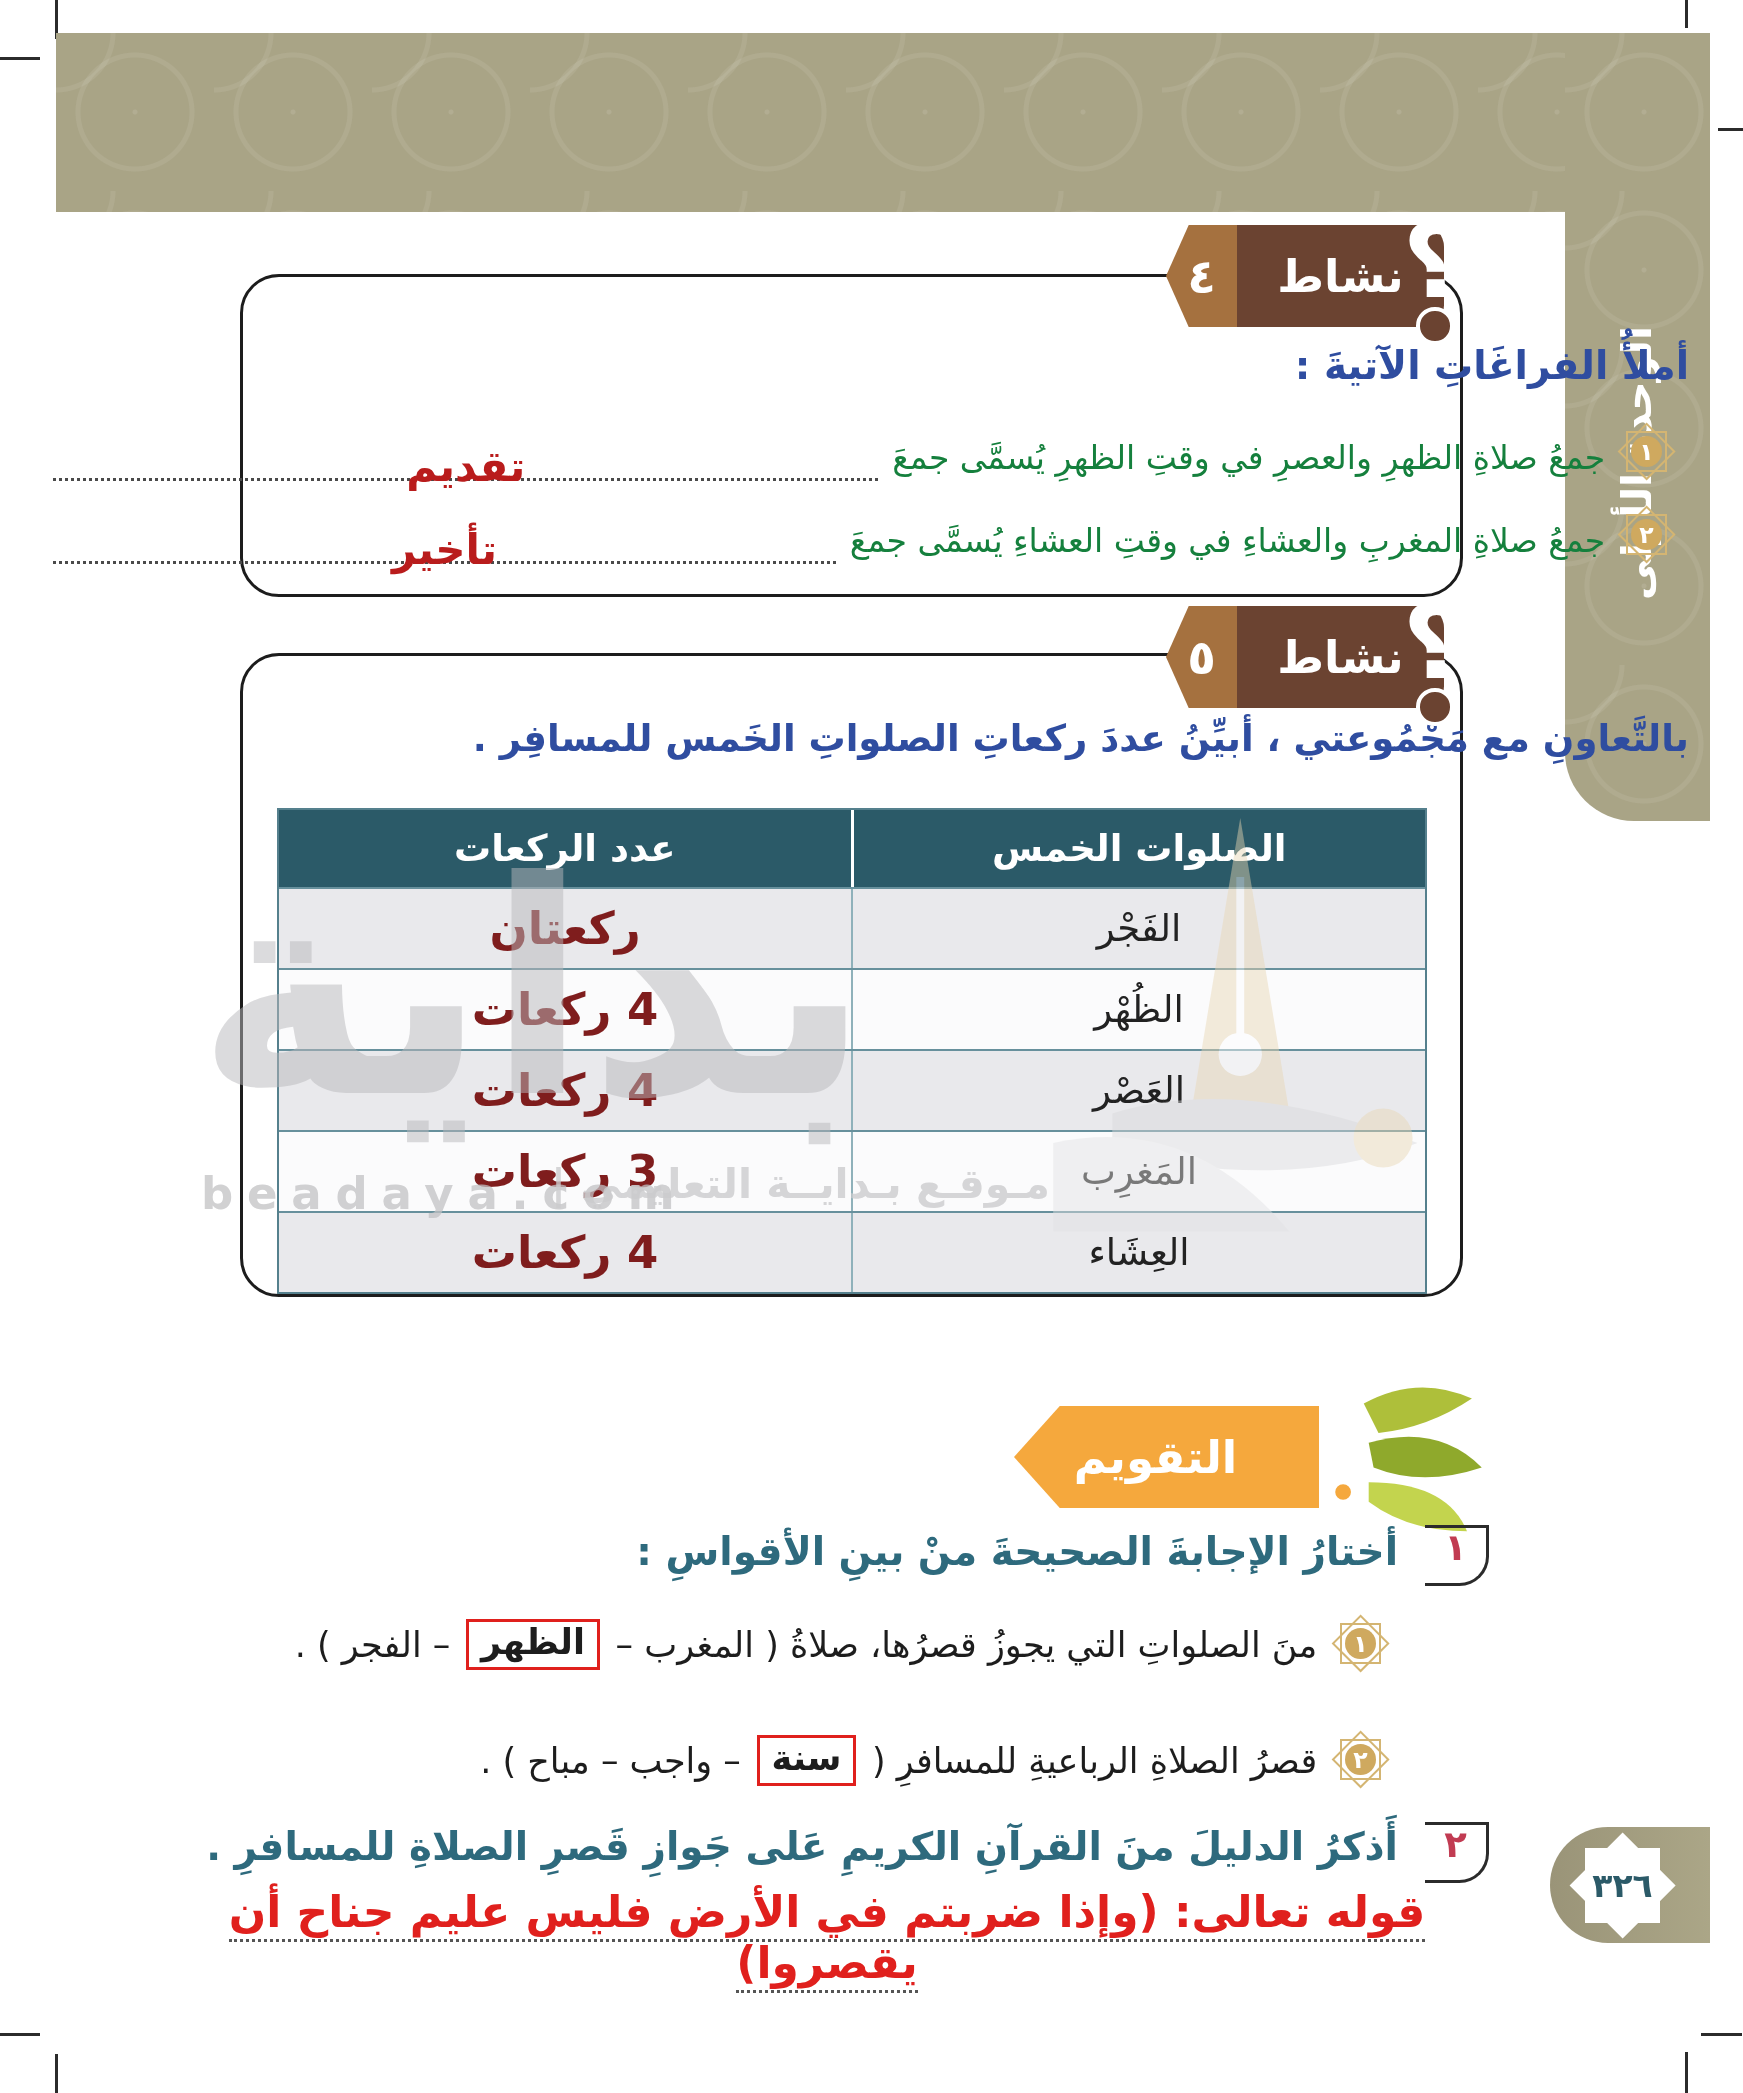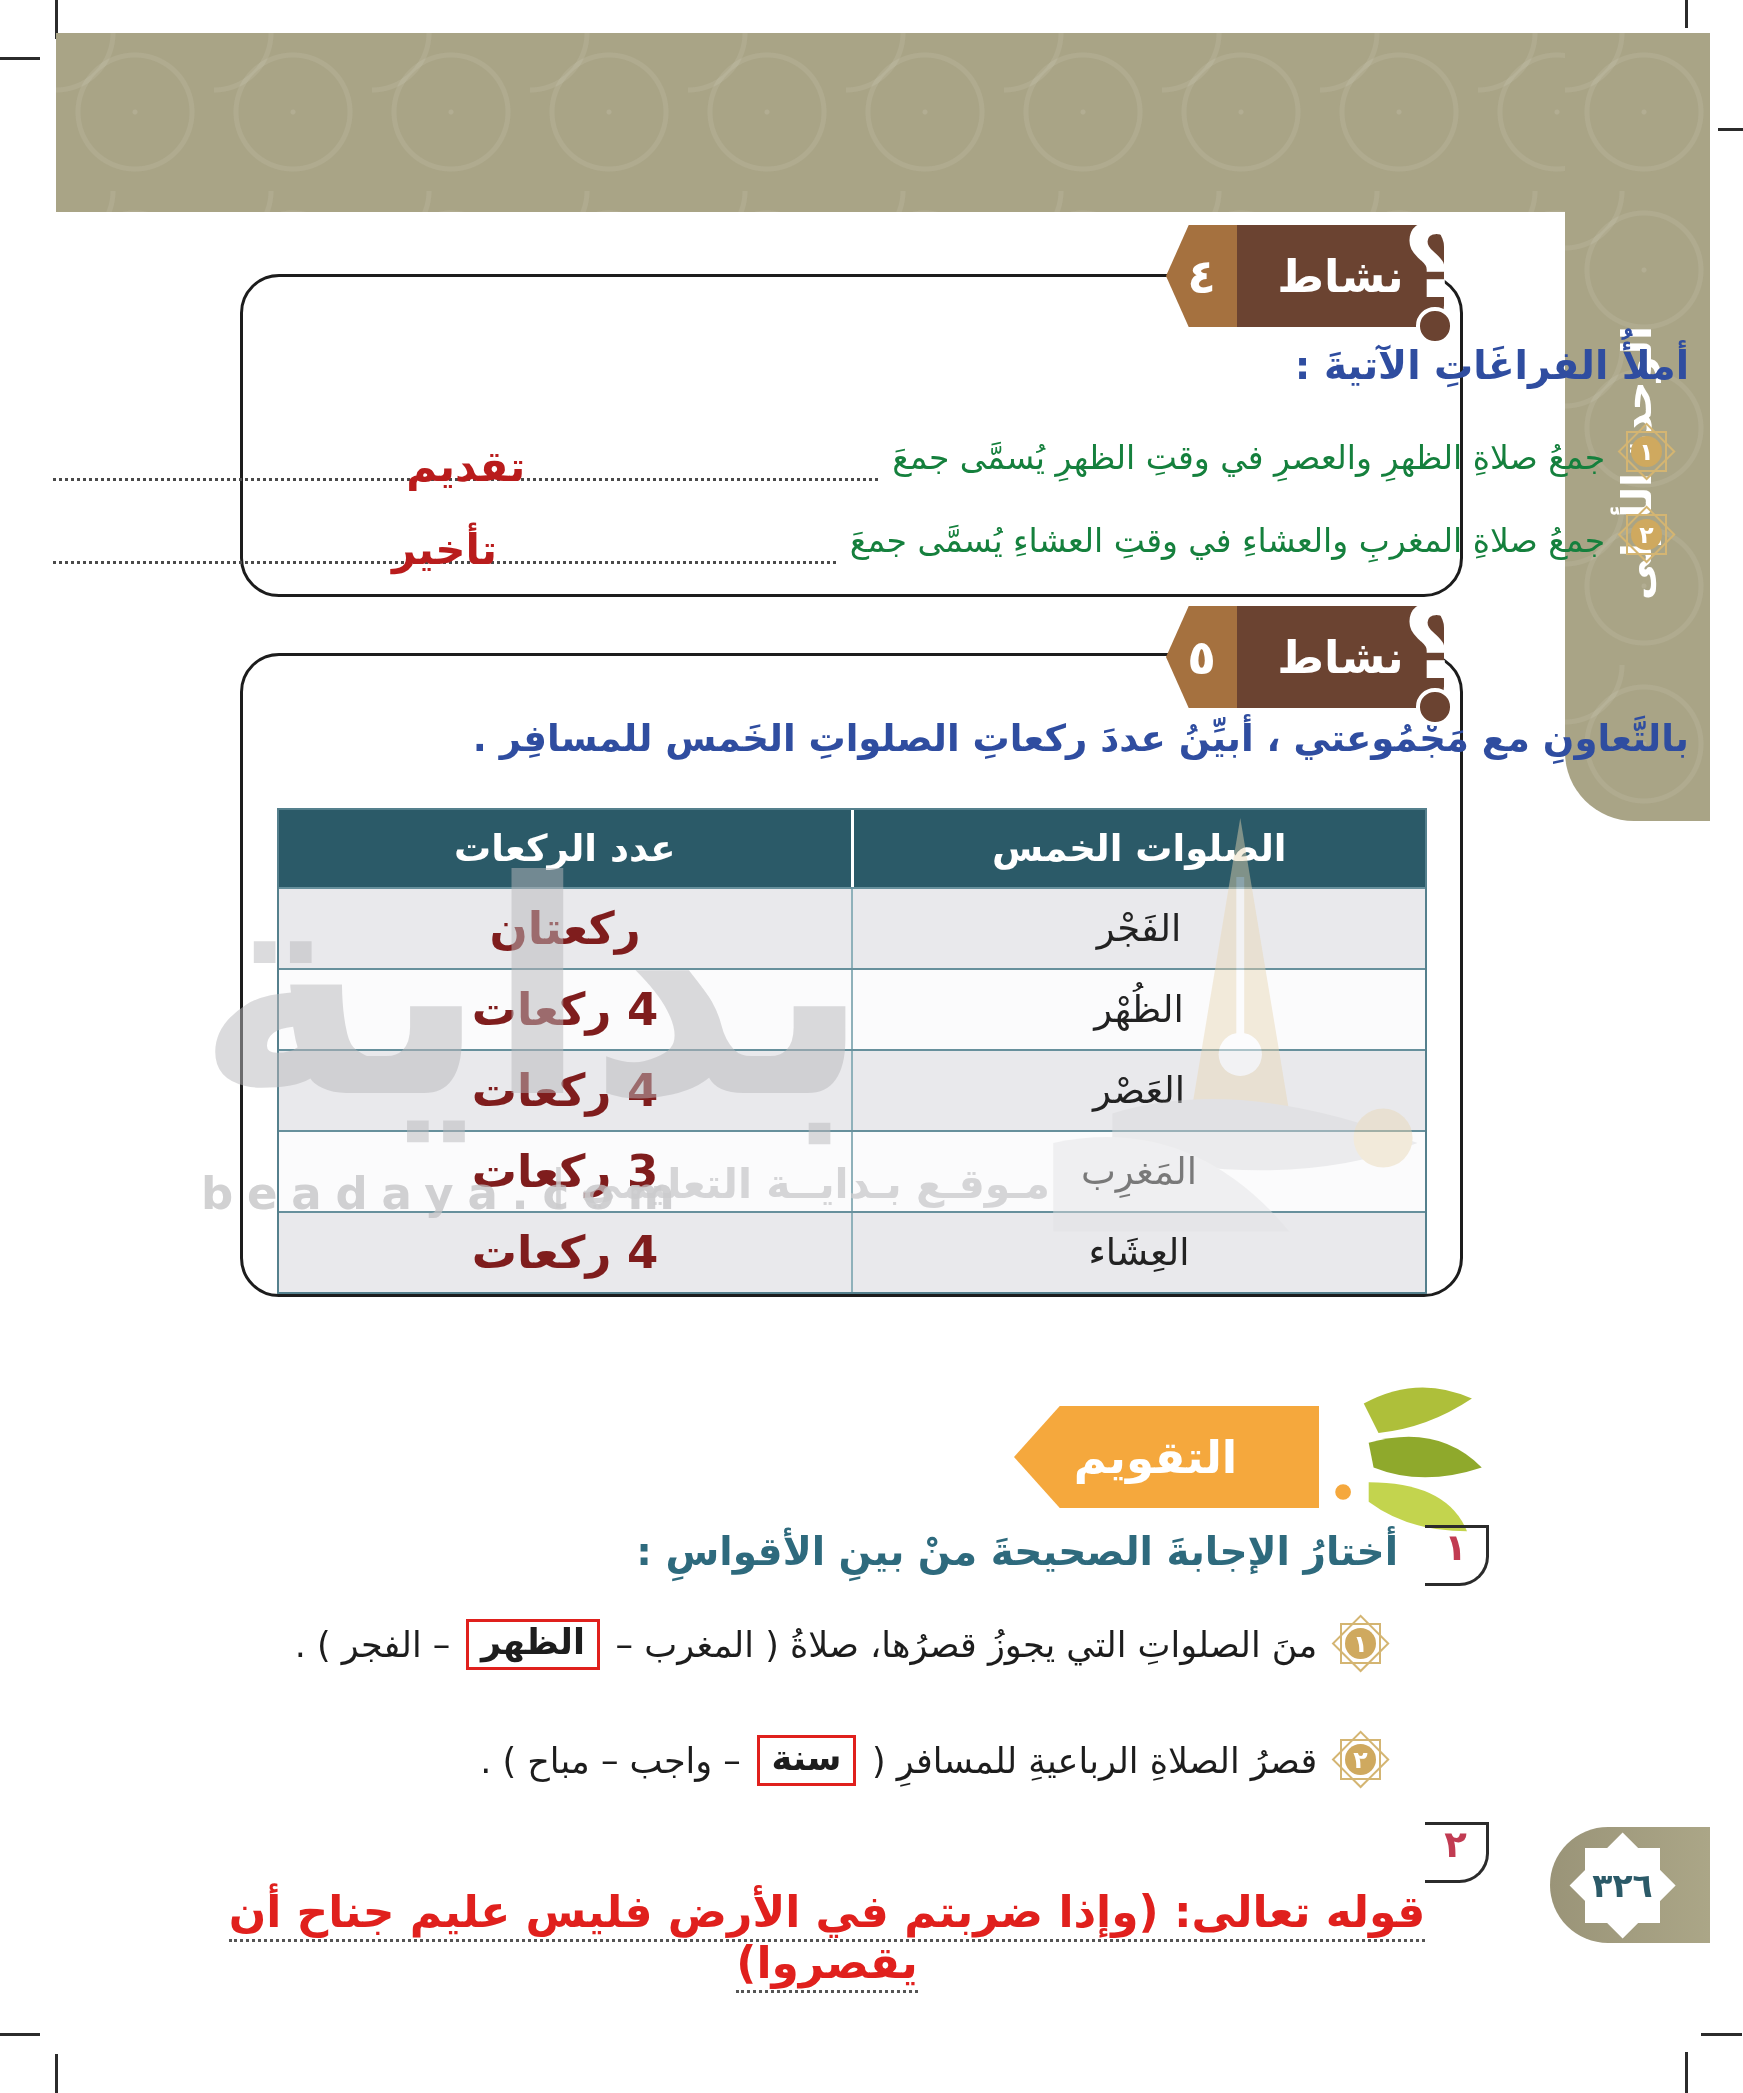--- a/index.html
+++ b/index.html
@@ -234,20 +234,21 @@
       <div class="core">٢</div>
     </div>
     <span>قصرُ الصلاةِ الرباعيةِ للمسافرِ (</span>
     <span class="red-box">سنة</span>
     <span>– واجب – مباح ) .</span>
   </div>
 
   <div class="qnum" style="left:1426px;top:1822px;">
     <span>٢</span>
   </div>
+  <div class="qtext" style="right:345px;top:1824px;">أَذكرُ الدليلَ منَ القرآنِ الكريمِ عَلى جَوازِ قَصرِ الصلاةِ للمسافرِ .</div>
 
   <div class="red-ans-line" style="top:1886px;">
     <span>قوله تعالى: (وإذا ضربتم في الأرض فليس عليم جناح أن يقصروا)</span>
   </div>
 
   <div class="pg-badge khaki-pattern"></div>
   <div class="star8" style="left:1576px;top:1838px;">
     <div class="s1"></div>
       <div class="s2"></div>
     <div class="txt">٣٢٦</div>

